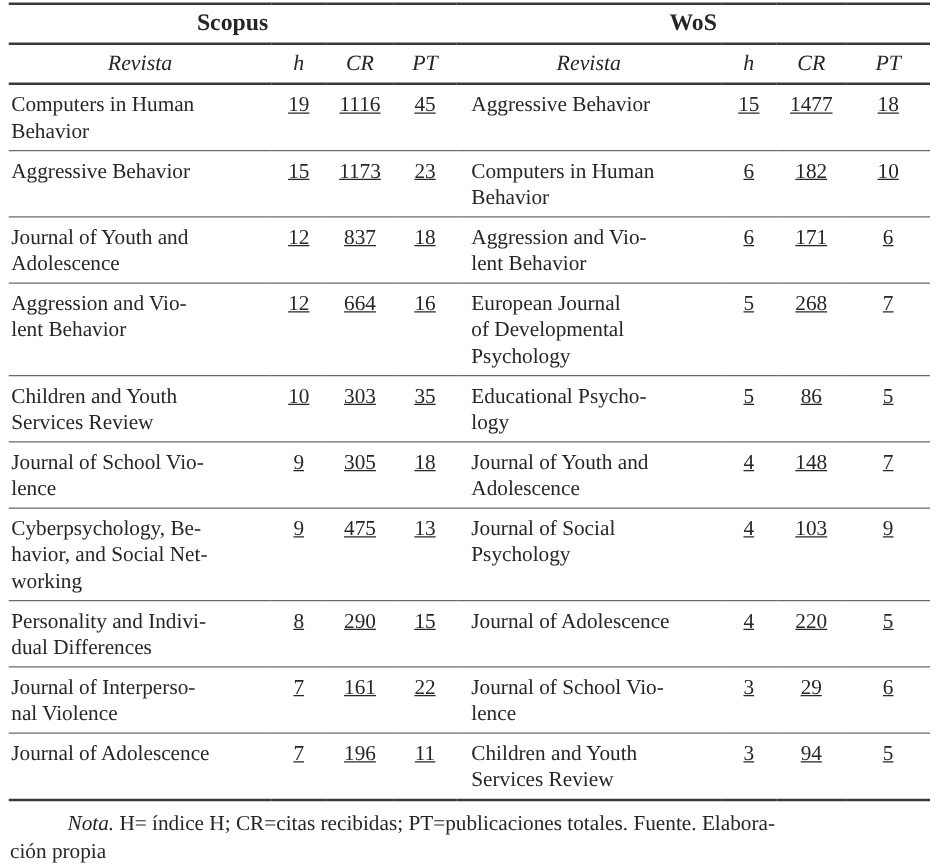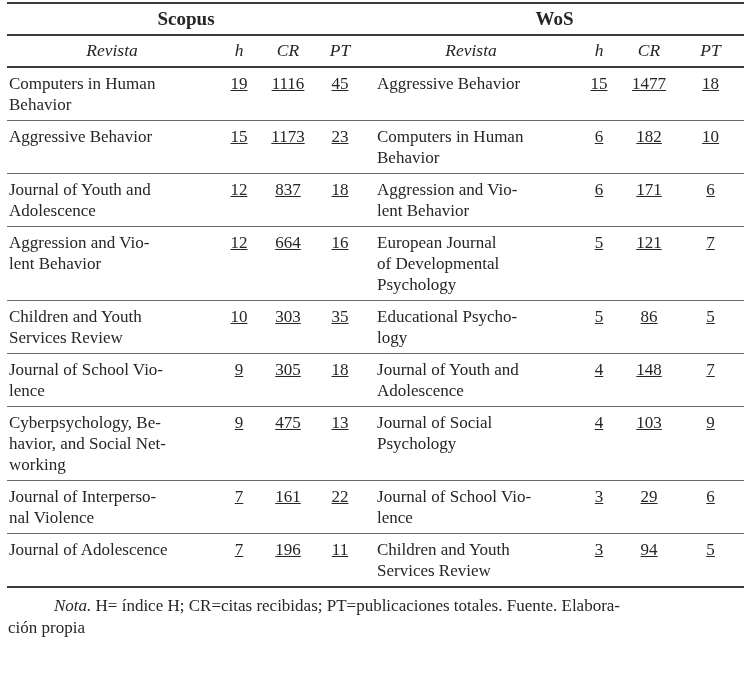--- a/index.html
+++ b/index.html
@@ -162,21 +162,21 @@
         <tr>
           <td class="revista">Aggression and Vio-
 lent Behavior</td>
           <td class="num">12</td>
           <td class="num">664</td>
           <td class="num">16</td>
           <td class="revista wos-side">European Journal
 of Developmental
 Psychology</td>
           <td class="num">5</td>
-          <td class="num">121</td>
+          <td class="num">268</td>
           <td class="num">7</td>
         </tr>
         <tr>
           <td class="revista">Children and Youth
 Services Review</td>
           <td class="num">10</td>
           <td class="num">303</td>
           <td class="num">35</td>
           <td class="revista wos-side">Educational Psycho-
 logy</td>
@@ -203,20 +203,31 @@
           <td class="num">9</td>
           <td class="num">475</td>
           <td class="num">13</td>
           <td class="revista wos-side">Journal of Social
 Psychology</td>
           <td class="num">4</td>
           <td class="num">103</td>
           <td class="num">9</td>
         </tr>
         <tr>
+          <td class="revista">Personality and Indivi-
+dual Differences</td>
+          <td class="num">8</td>
+          <td class="num">290</td>
+          <td class="num">15</td>
+          <td class="revista wos-side">Journal of Adolescence</td>
+          <td class="num">4</td>
+          <td class="num">220</td>
+          <td class="num">5</td>
+        </tr>
+        <tr>
           <td class="revista">Journal of Interperso-
 nal Violence</td>
           <td class="num">7</td>
           <td class="num">161</td>
           <td class="num">22</td>
           <td class="revista wos-side">Journal of School Vio-
 lence</td>
           <td class="num">3</td>
           <td class="num">29</td>
           <td class="num">6</td>

